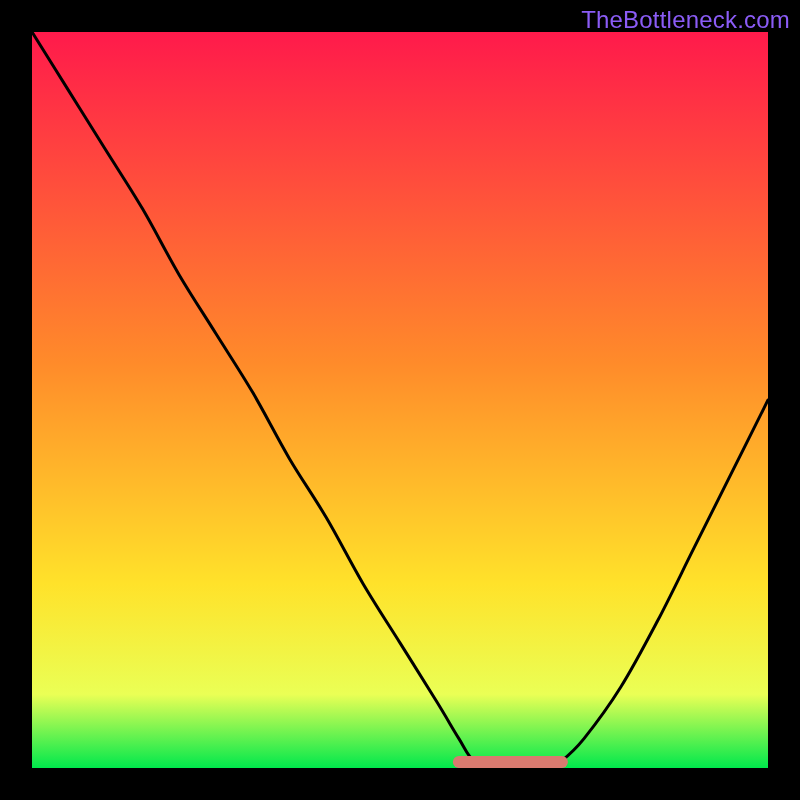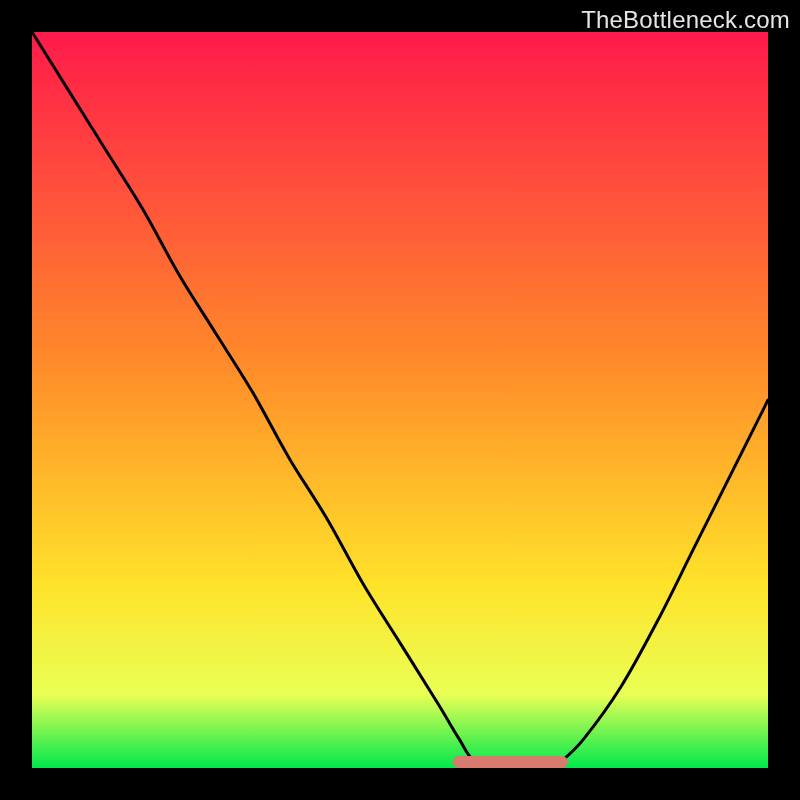--- a/index.html
+++ b/index.html
@@ -26,21 +26,21 @@
     overflow: hidden;
   }
   .gradient-bg {
     position: absolute;
     inset: 0;
   }
   .watermark {
     position: absolute;
     top: 6px;
     right: 10px;
-    color: #e5e5e5;
+    color: #8b5cf6;
     font-size: 24px;
     font-weight: 400;
     letter-spacing: 0.2px;
   }
   svg.curve-overlay {
     position: absolute;
     inset: 0;
     width: 100%;
     height: 100%;
   }

